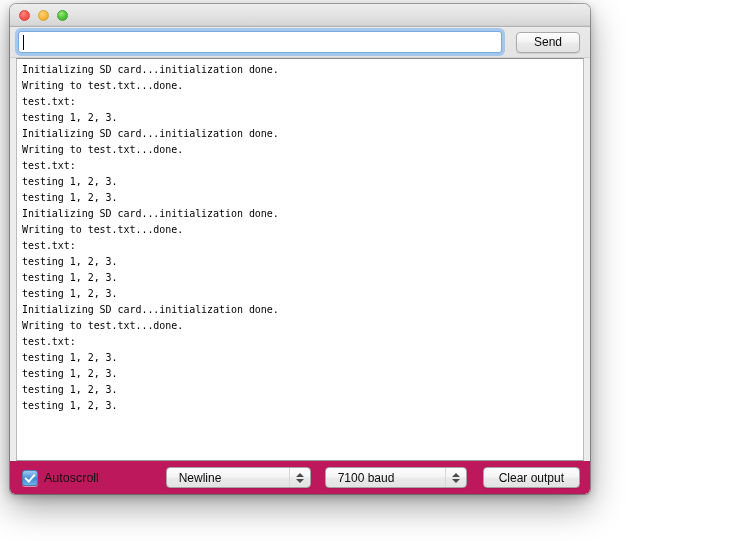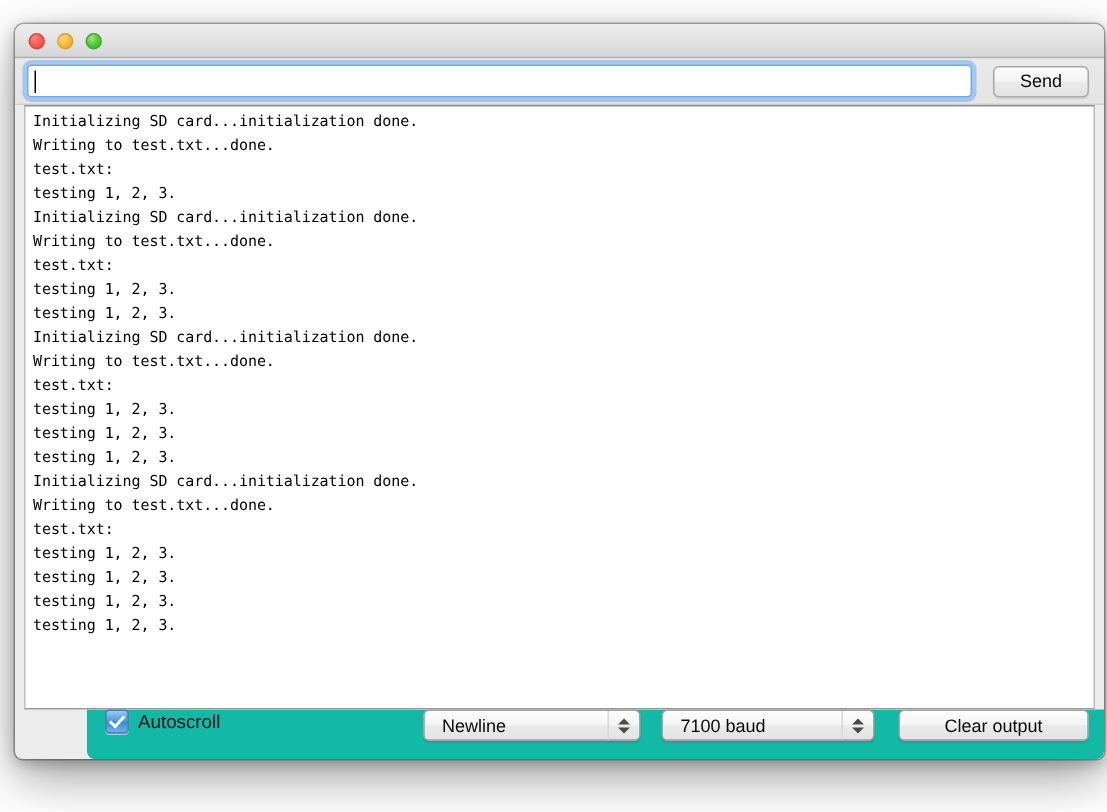--- a/index.html
+++ b/index.html
@@ -17,22 +17,22 @@
     position: relative;
     width: 738px;
     height: 541px;
     background: #ffffff;
   }
 
   
   #window {
     position: absolute;
     left: 10px;
-    top: 16px;
-    width: 726px;
+    top: 4px;
+    width: 580px;
     height: 490px;
     border-radius: 6px 6px 5px 5px;
     background: #ececec;
     box-shadow: 0 12px 34px rgba(0,0,0,0.38),
                 0 3px 10px rgba(0,0,0,0.24),
                 0 0 0 1px rgba(0,0,0,0.30);
     overflow: hidden;
     display: flex;
     flex-direction: column;
   }
@@ -160,27 +160,26 @@
     line-height: 16px;
     color: #000000;
     white-space: pre;
     letter-spacing: -0.05px;
   }
 
   
   #bottom-bar {
     flex: 0 0 33px;
     height: 33px;
-    background: #14b8a6;
-    display: flex;
-    align-items: flex-start;
+    background: #be185d;
+    display: flex;
+    align-items: center;
     padding: 0 10px 0 12px;
     box-sizing: border-box;
     border-radius: 0 0 5px 5px;
-    margin-left: 48px;
   }
 
   
   #autoscroll-group {
     display: flex;
     align-items: center;
     gap: 6px;
     cursor: default;
   }
   #autoscroll-box {
@@ -264,21 +263,21 @@
     border: 1px solid #a5a5a5;
     border-radius: 4px;
     background: linear-gradient(to bottom, #fdfdfd 0%, #f4f4f4 48%, #eaeaea 52%, #e3e3e3 100%);
     box-shadow: 0 1px 0 rgba(255,255,255,0.9) inset, 0 1px 1px rgba(0,0,0,0.10);
     font-family: "Liberation Sans", sans-serif;
     font-size: 12px;
     color: #0a0a0a;
     display: flex;
     align-items: center;
     justify-content: center;
-    padding: 0 30px;
+    padding: 0 15px;
     box-sizing: border-box;
     cursor: default;
     margin-left: 16px;
   }
 </style>
 </head>
 <body>
 
 <div id="desktop">
 

